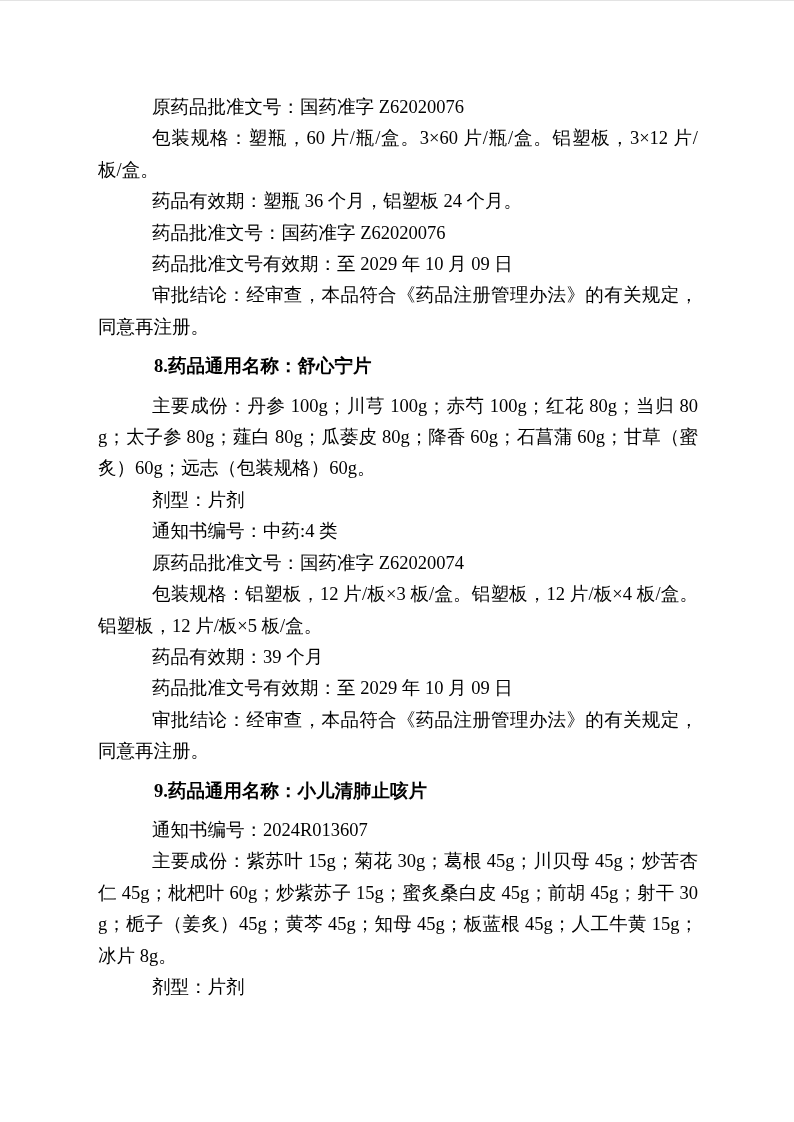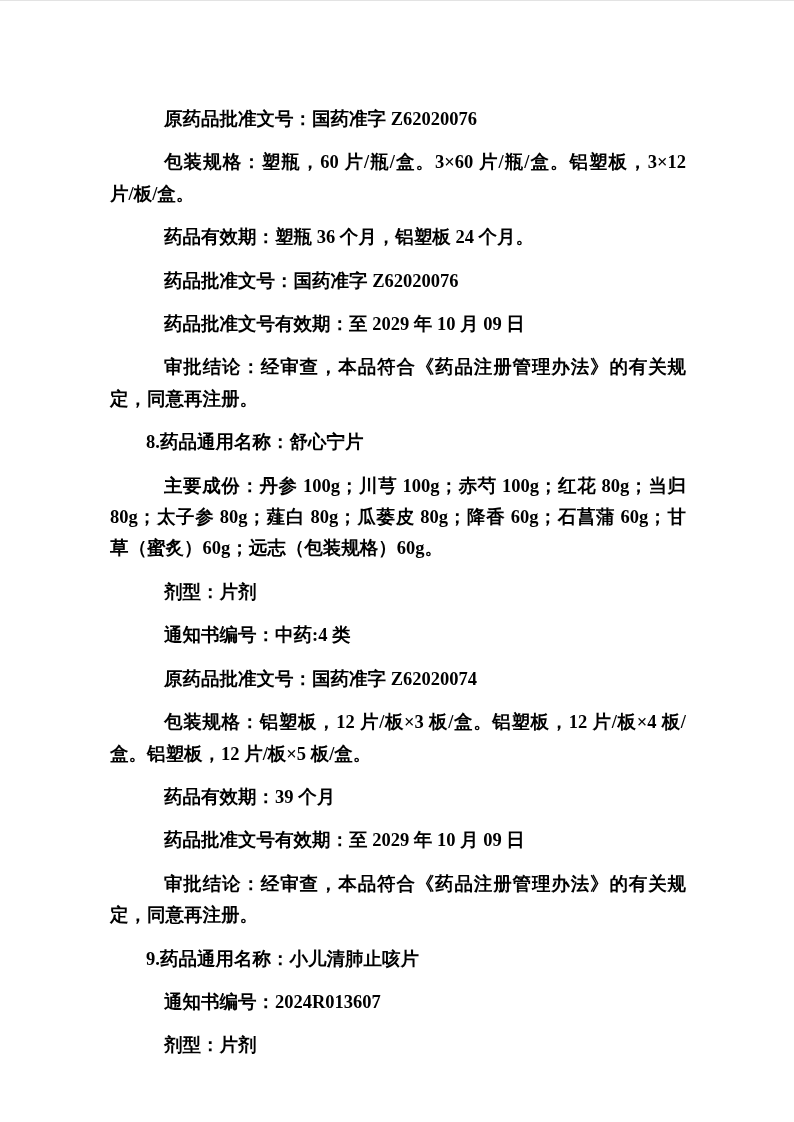--- a/index.html
+++ b/index.html
@@ -20,28 +20,27 @@
     left: 98px;
     top: 91px;
     width: 600px;
     color: #000000;
     font-family: "Liberation Serif", "DejaVu Serif", serif;
     font-size: 18.5px;
     line-height: 31.4px;
     text-align: justify;
   }
   .para {
-    margin: 12px;
+    margin: 0;
     padding: 0;
     text-indent: 54px;
     word-break: break-all;
-    font-weight: bold;
   }
   .section-heading {
-    margin: 0;
+    margin: 8px;
     padding: 0;
     text-indent: 48px;
     font-size: 18.5px;
     font-weight: bold;
     line-height: 31.4px;
   }
 </style>
 </head>
 <body>
 
@@ -59,15 +58,16 @@
   <p class="para">剂型：片剂</p>
   <p class="para">通知书编号：中药:4 类</p>
   <p class="para">原药品批准文号：国药准字 Z62020074</p>
   <p class="para">包装规格：铝塑板，12 片/板×3 板/盒。铝塑板，12 片/板×4 板/盒。铝塑板，12 片/板×5 板/盒。</p>
   <p class="para">药品有效期：39 个月</p>
   <p class="para">药品批准文号有效期：至 2029 年 10 月 09 日</p>
   <p class="para">审批结论：经审查，本品符合《药品注册管理办法》的有关规定，同意再注册。</p>
 
   <h3 class="section-heading">9.药品通用名称：小儿清肺止咳片</h3>
   <p class="para">通知书编号：2024R013607</p>
+  <p class="para">主要成份：紫苏叶 15g；菊花 30g；葛根 45g；川贝母 45g；炒苦杏仁 45g；枇杷叶 60g；炒紫苏子 15g；蜜炙桑白皮 45g；前胡 45g；射干 30g；栀子（姜炙）45g；黄芩 45g；知母 45g；板蓝根 45g；人工牛黄 15g；冰片 8g。</p>
   <p class="para">剂型：片剂</p>
 
 </div>
 
 </body></html>

